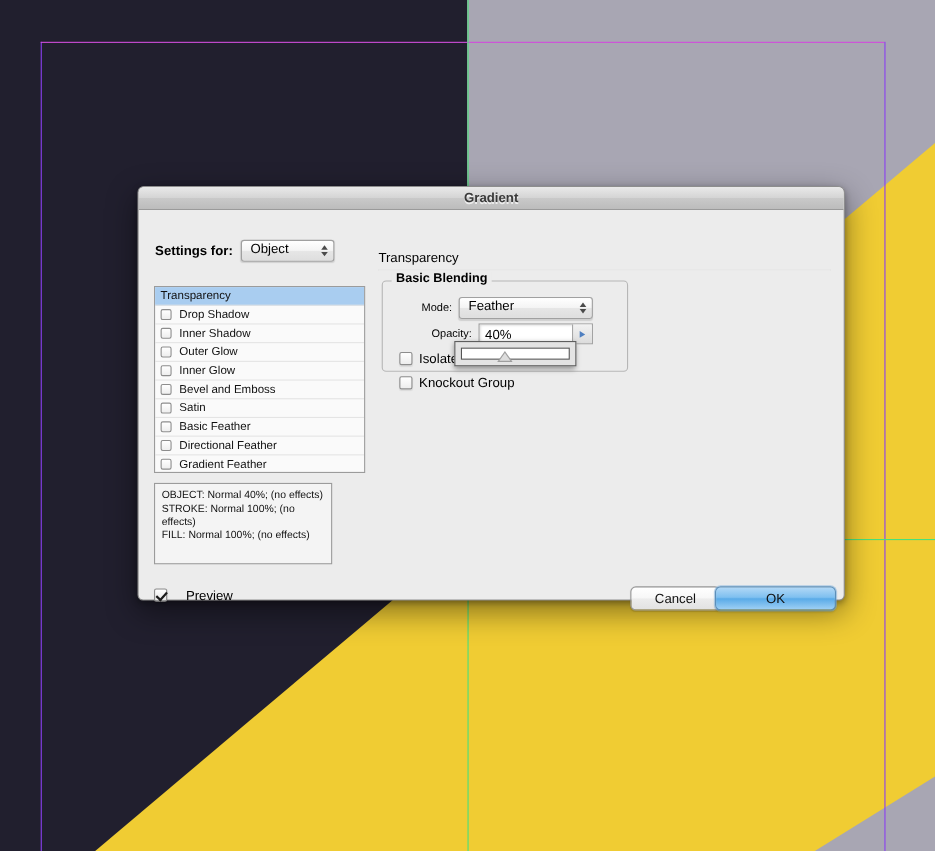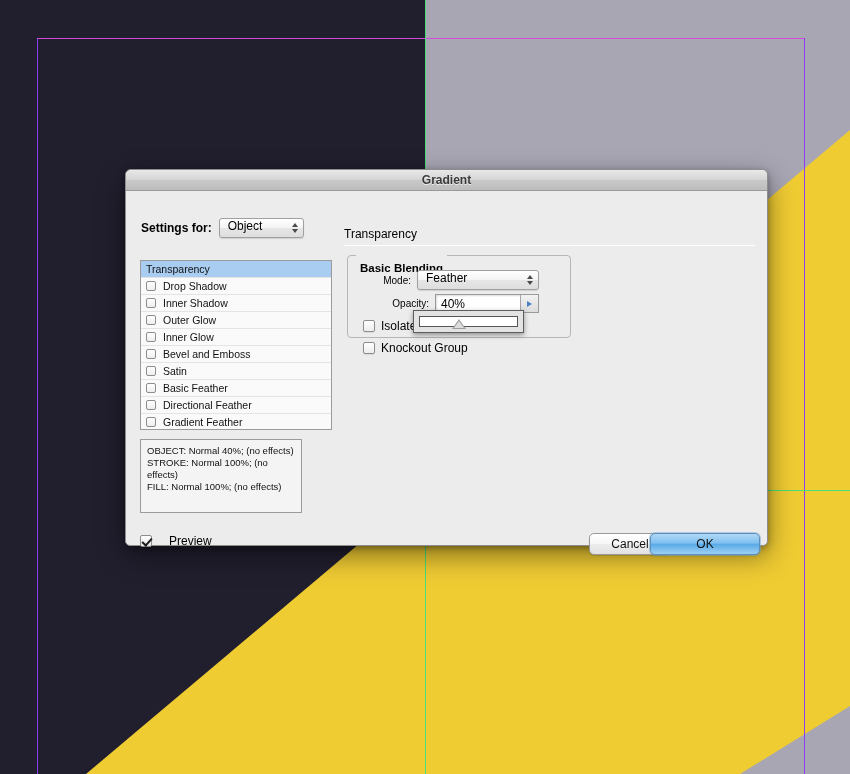--- a/index.html
+++ b/index.html
@@ -155,21 +155,21 @@
   .groupbox {
     position:absolute; left:221px; top:64px;
     width:224px; height:83px;
     border:1px solid #b6b6b6;
     border-radius:4px;
     background:transparent;
   }
   .groupbox-legend {
     position:absolute; left:230px; top:56px;
     background:#ececec;
-    padding:15px 4px;
+    padding:0 4px;
     font-size:11.5px; font-weight:bold; color:#000;
   }
 
   .field-row { position:absolute; display:flex; align-items:center; }
   .field-label { font-size:10px; text-align:right; }
 
   #mode-row { left:240px; top:79px; }
   #mode-row .field-label { width:45px; }
   #mode-popup { width:122px; margin-left:6px; }
 
@@ -275,21 +275,21 @@
     height:22px;
     min-width:82px;
     border-radius:5px;
     border:1px solid #989898;
     background:linear-gradient(to bottom,#ffffff 0%,#f7f7f7 48%,#ececec 52%,#e2e2e2 100%);
     box-shadow:0 1px 1px rgba(0,0,0,0.13);
     display:flex; align-items:center; justify-content:center;
     font-size:12px; color:#111;
     position:absolute;
   }
-  #cancel-button { left:447px; top:342px; width:76px;margin-left:16px; }
+  #cancel-button { left:447px; top:342px; width:76px; }
   #ok-button {
     left:524px; top:342px; width:110px;
     background:linear-gradient(to bottom,#b2d8f6 0%,#7fc0f0 45%,#5aabe8 52%,#9ed0f4 100%);
     border:1px solid #5b8fba;
     color:#111;
     box-shadow:0 0 0 1px rgba(120,175,225,0.5), 0 1px 2px rgba(0,0,0,0.2);
   }
 </style>
 </head>
 <body>

